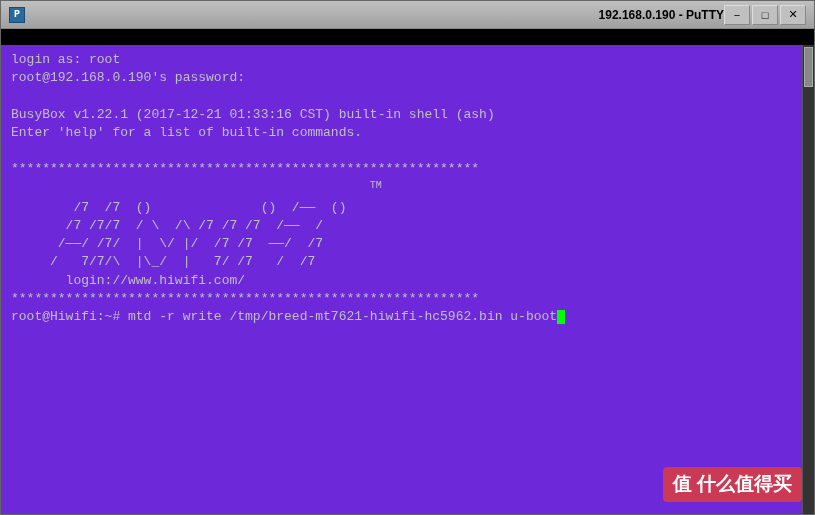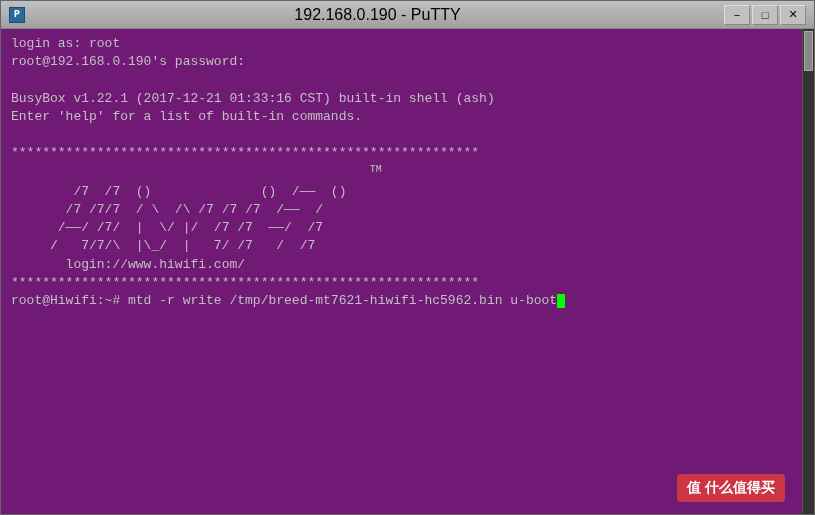--- a/index.html
+++ b/index.html
@@ -34,26 +34,26 @@
       background: #2a6a9a;
       border: 1px solid #1a4a7a;
       display: flex;
       align-items: center;
       justify-content: center;
       font-size: 10px;
       color: white;
       font-weight: bold;
     }
     .titlebar-title {
-      font-size: 16px;
+      font-size: 12px;
       font-family: 'Segoe UI', Arial, sans-serif;
       color: #000;
-      font-weight: normal;
+      font-weight: bold;
       flex: 1;
-      text-align: center;
+      text-align: right;
     }
     .titlebar-buttons {
       display: flex;
       gap: 2px;
     }
     .titlebar-btn {
       width: 26px;
       height: 20px;
       background: #c0c0c0;
       border: 1px solid #888;
@@ -61,27 +61,28 @@
       border-left-color: #ddd;
       display: flex;
       align-items: center;
       justify-content: center;
       font-size: 11px;
       cursor: pointer;
       font-family: Arial, sans-serif;
     }
     .terminal {
       flex: 1;
-      background: #701a75;
+      background: #6d28d9;
       color: #c0c0c0;
       padding: 6px 10px;
       font-size: 13px;
       line-height: 1.4;
       overflow: hidden;
       position: relative;
+      margin-top: 16px;
     }
     .terminal pre {
       color: #c0c0c0;
       font-family: 'Courier New', Courier, monospace;
       font-size: 13px;
       line-height: 1.4;
       white-space: pre;
     }
     .scrollbar {
       position: absolute;
@@ -107,27 +108,27 @@
       height: 14px;
       background: #00ff00;
       vertical-align: text-bottom;
     }
     .prompt-line {
       color: #c0c0c0;
     }
     .watermark {
       position: absolute;
       bottom: 12px;
-      right: 29px;
+      right: 12px;
       background: rgba(220, 60, 60, 0.85);
       color: white;
       padding: 4px 10px;
       border-radius: 4px;
       font-family: 'Microsoft YaHei', Arial, sans-serif;
-      font-size: 14px;
+      font-size: 19px;
       font-weight: bold;
     }
   </style>
 </head>
 <body>
 
 <div class="window">
   <div class="titlebar">
     <div class="titlebar-icon">P</div>
     <div class="titlebar-title">192.168.0.190 - PuTTY</div>

